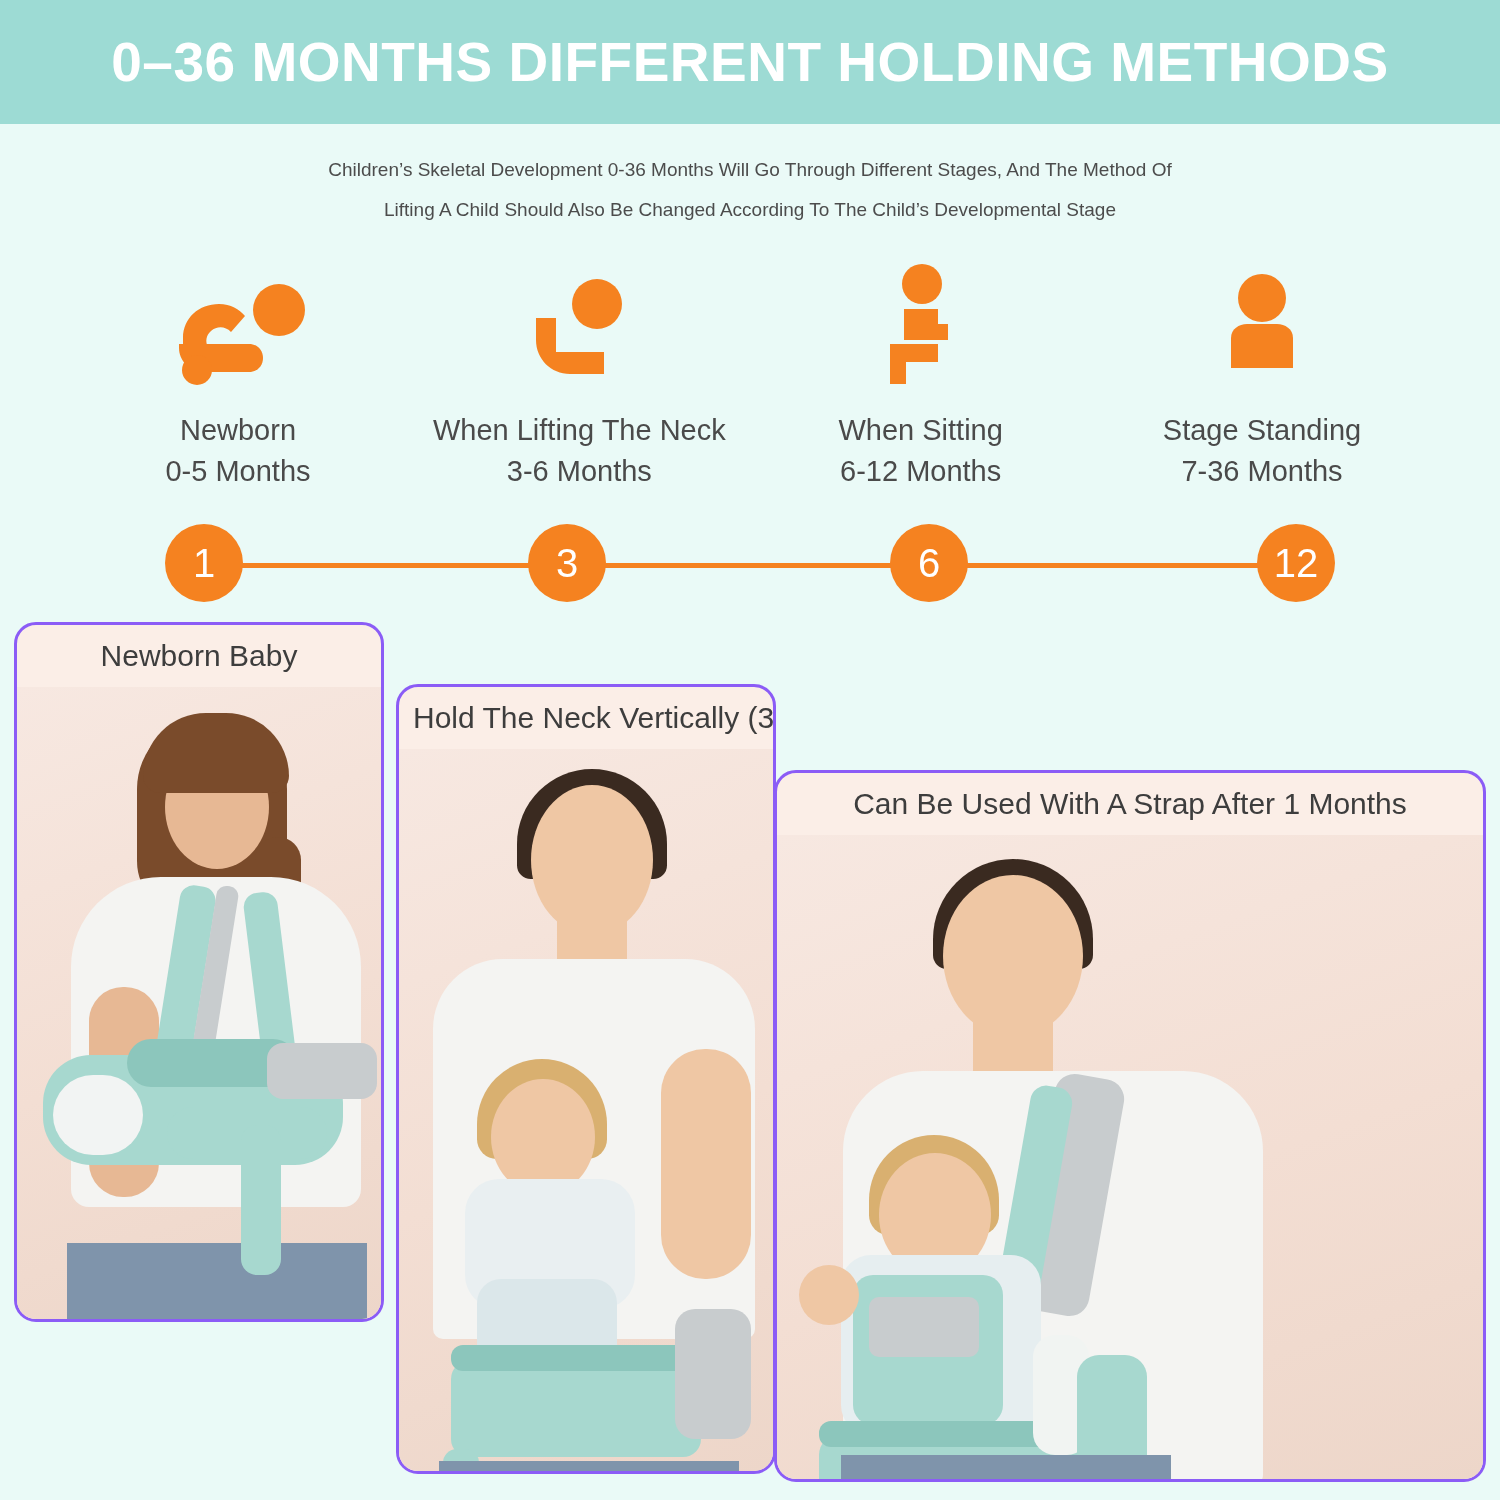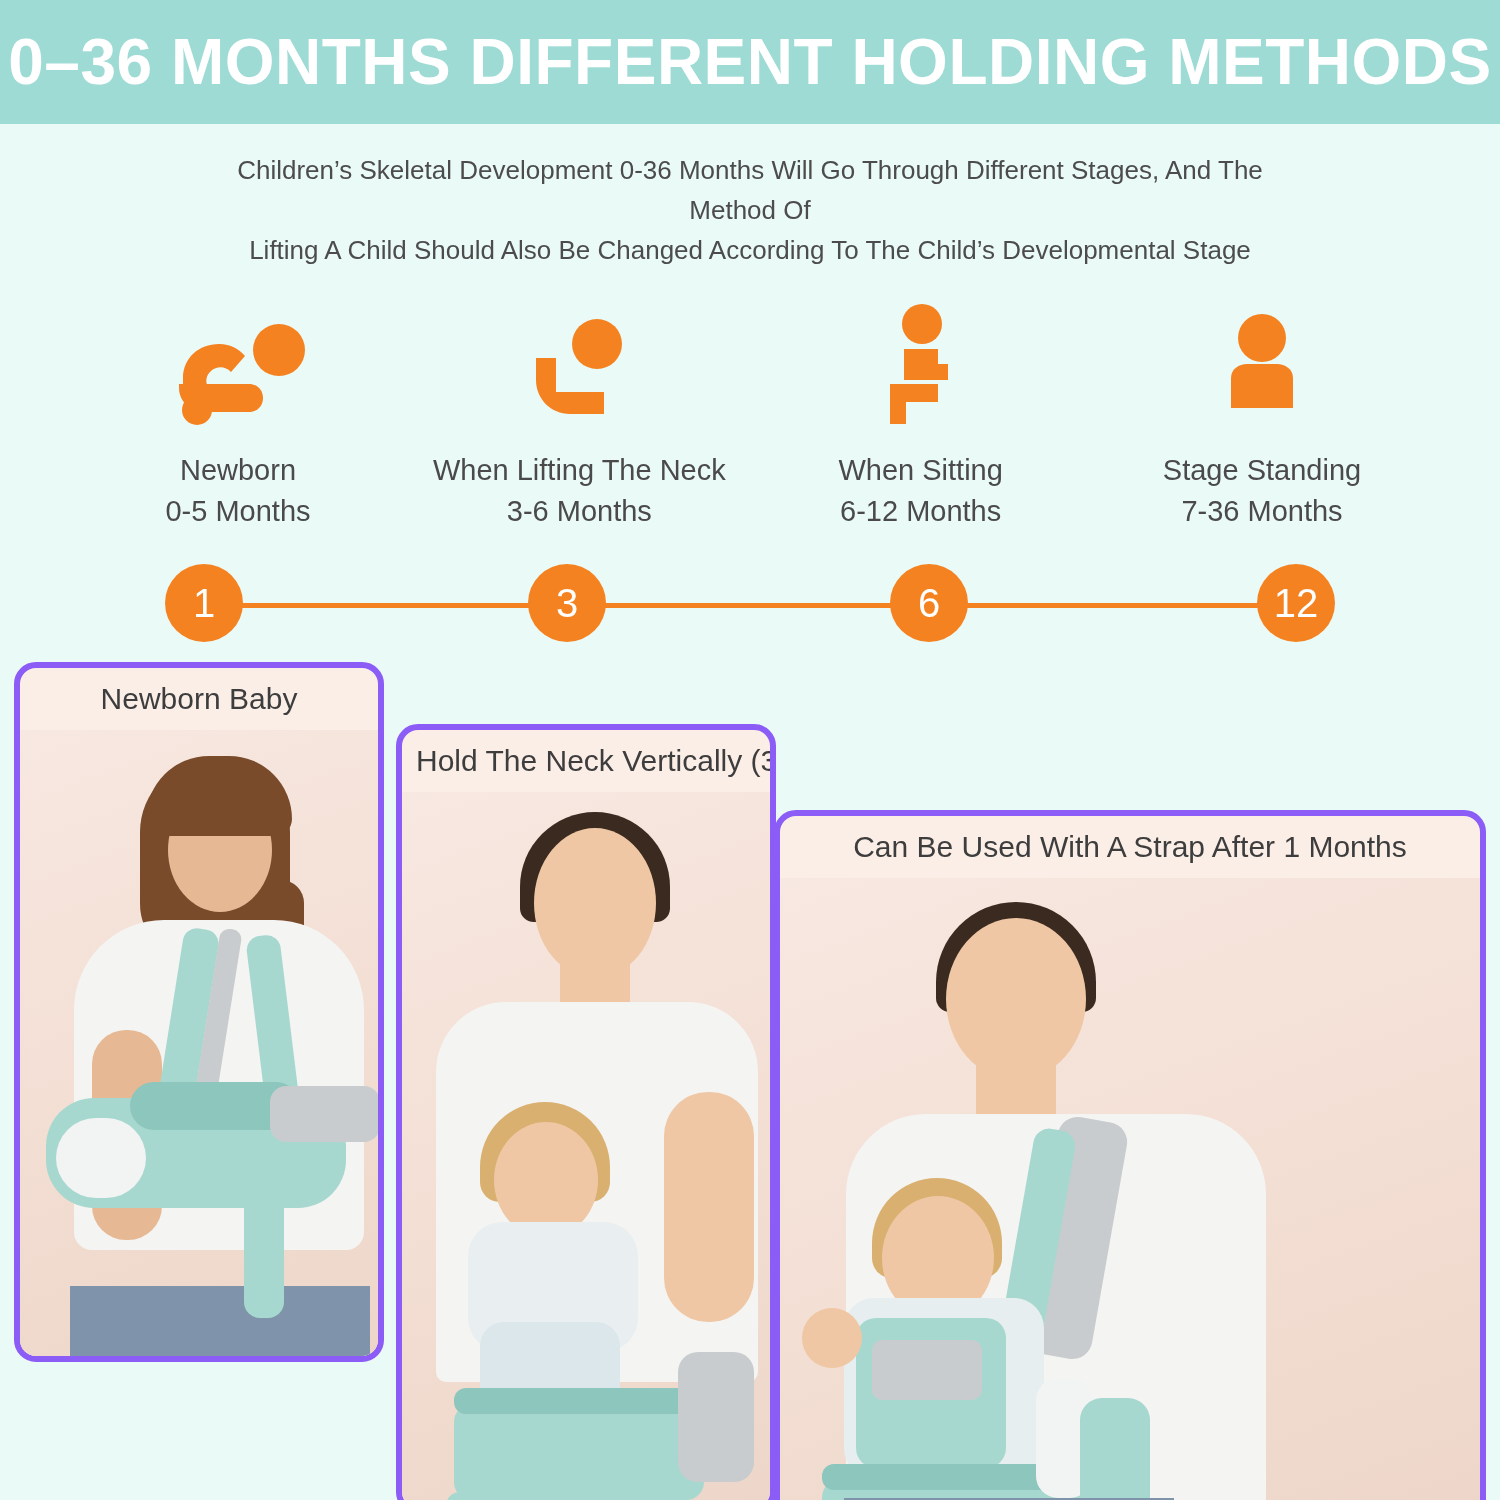--- a/index.html
+++ b/index.html
@@ -20,34 +20,34 @@
     width: 100%;
     height: 124px;
     background: #9ddbd4;
     display: flex;
     align-items: center;
     justify-content: center;
     box-sizing: border-box;
   }
   .banner-title {
     color: #ffffff;
-    font-size: 64px;
+    font-size: 55px;
     font-weight: bold;
     letter-spacing: 0.5px;
     white-space: nowrap;
     text-align: center;
   }
 
   
   .subtitle {
     margin: 26px auto 0 auto;
     width: 1110px;
     text-align: center;
     color: #4c4c4c;
-    font-size: 26px;
+    font-size: 19px;
     line-height: 40px;
   }
 
   
   .stages {
     margin-top: 34px;
     display: flex;
     justify-content: space-between;
     padding: 0 88px;
     box-sizing: border-box;
@@ -102,21 +102,21 @@
   }
 
   
   .cards {
     position: relative;
     margin-top: 14px;
     height: 860px;
   }
   .card {
     position: absolute;
-    border: 6px solid #8b5cf6;
+    border: 3px solid #8b5cf6;
     border-radius: 22px;
     background: #fbeee7;
     overflow: hidden;
     box-sizing: border-box;
   }
   .card-title {
     position: absolute;
     top: 14px;
     left: 0;
     width: 100%;

